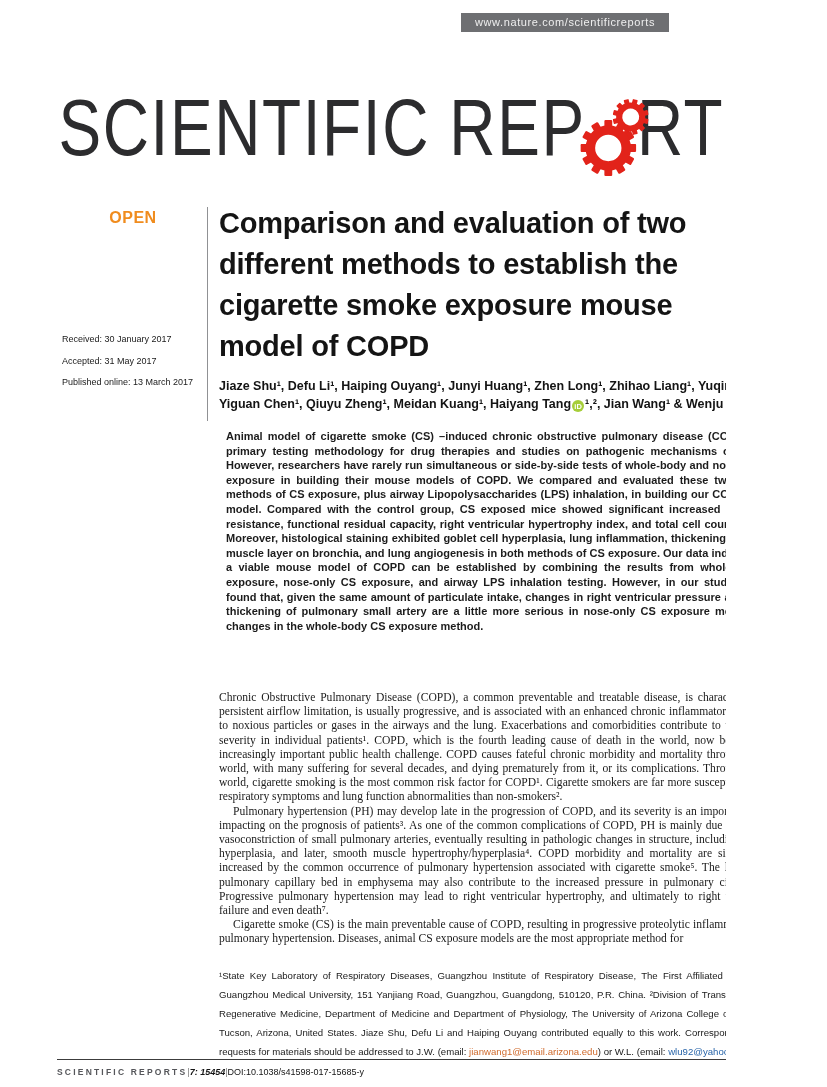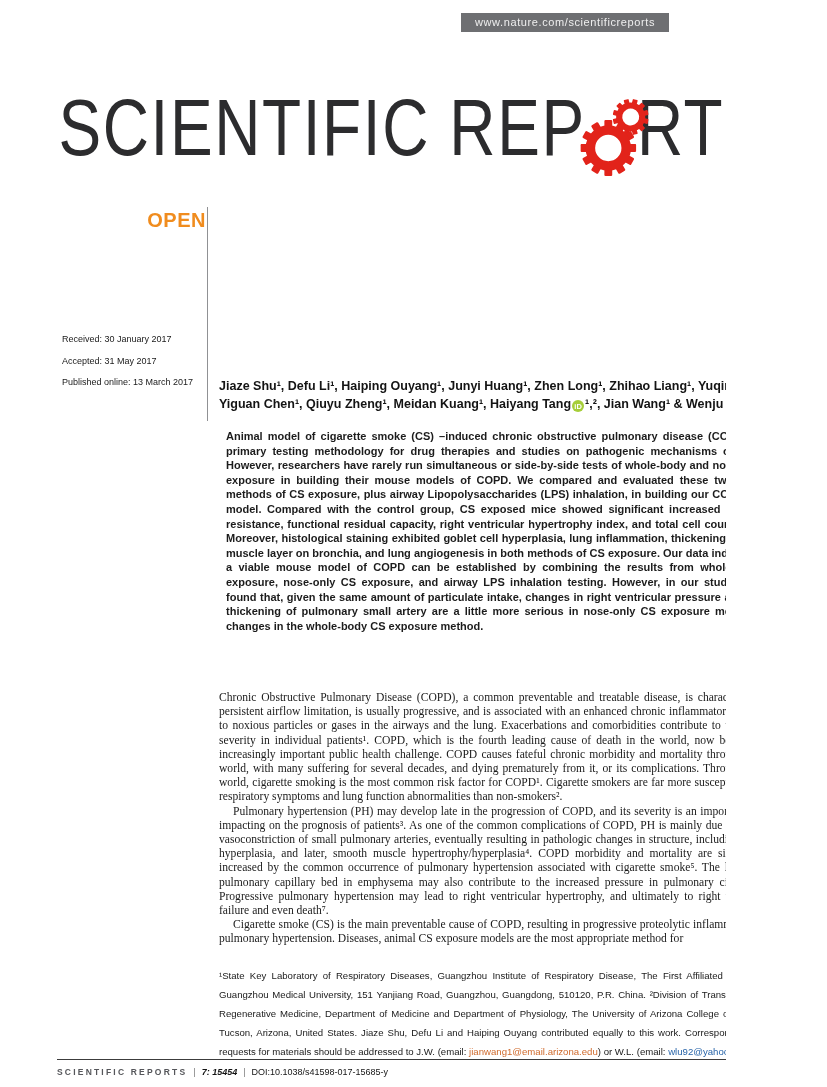--- a/index.html
+++ b/index.html
@@ -20,22 +20,22 @@
     transform:scaleX(0.8); transform-origin:center;
     font-size:80px; font-weight:300; letter-spacing:2px; line-height:1;
     color:#2c2c2e; white-space:pre;
   }
   .gearbox { position:relative; width:64px; height:58px; margin-top:15px; flex:0 0 auto; }
   .gearbox svg { position:absolute; transform:scaleX(1.25); }
   .gear-big { width:56px; height:56px; left:0; top:17px; }
   .gear-small { width:36px; height:36px; right:-10px; top:-4px; }
   
   .open {
-    position:absolute; left:60px; top:209px; width:146px; text-align:right;
-    color:#f08c1e; font-weight:bold; font-size:20px; letter-spacing:.5px;
+    position:absolute; left:60px; top:209px; width:146px; text-align:center;
+    color:#f08c1e; font-weight:bold; font-size:16px; letter-spacing:.5px;
   }
   .dates { position:absolute; left:62px; top:334px; width:152px; font-size:9px; color:#1a1a1a; }
   .dates .dateline { margin-bottom:11.5px; white-space:nowrap; }
   .vrule { position:absolute; left:207px; top:207px; width:1px; height:214px; background:#909194; }
   
   .title {
     position:absolute; left:219px; top:203px; width:565px;
     font-size:29px; font-weight:bold; line-height:41px; color:#141414; letter-spacing:-.2px;
   }
   .authors {
@@ -65,21 +65,21 @@
     font-size:9.6px; line-height:19px; text-align:justify; color:#1a1a1a;
   }
   .email-orange { color:#cf6a2c; }
   .email-blue { color:#2663a8; }
   
   .footrule { position:absolute; left:57px; top:1059px; width:713px; height:1px; background:#3c3c3c; }
   .footer {
     position:absolute; left:57px; top:1066px; width:713px;
     display:flex; justify-content:space-between; align-items:baseline; font-size:9px;
   }
-  .footer-left { display:flex; gap:6px; align-items:center; }
+  .footer-left { display:flex; align-items:center; }
   .footer .journal { letter-spacing:2.2px; color:#55565a; font-size:8.5px; font-weight:bold; }
   .footer .pipe { color:#7a7a7a; }
   .footer .vol { font-weight:bold; font-style:italic; color:#141414; }
   .footer .doi { color:#141414; }
   .footer .pagenum { font-size:10px; color:#2a2a2a; }
 </style>
 </head>
 <body>
 
 <div class="page">
@@ -124,20 +124,26 @@
         </g>
       </svg>
     </span>
     <span>RTS</span>
   </div>
 
   <div class="open">OPEN</div>
 
   <div class="vrule"></div>
 
+  <div class="title">
+    <div>Comparison and evaluation of two</div>
+    <div>different methods to establish the</div>
+    <div>cigarette smoke exposure mouse</div>
+    <div>model of COPD</div>
+  </div>
 
   <div class="dates">
     <div class="dateline">Received: 30 January 2017</div>
     <div class="dateline">Accepted: 31 May 2017</div>
     <div class="dateline">Published online: 13 March 2017</div>
   </div>
 
   <div class="authors">
     <span>Jiaze Shu¹, Defu Li¹, Haiping Ouyang¹, Junyi Huang¹, Zhen Long¹, Zhihao Liang¹, Yuqin Chen¹, Yiguan Chen¹, Qiuyu Zheng¹, Meidan Kuang¹, Haiyang Tang</span><span class="orcid">iD</span><span>¹,², Jian Wang¹ &amp; Wenju Lu¹,²</span>
   </div>

